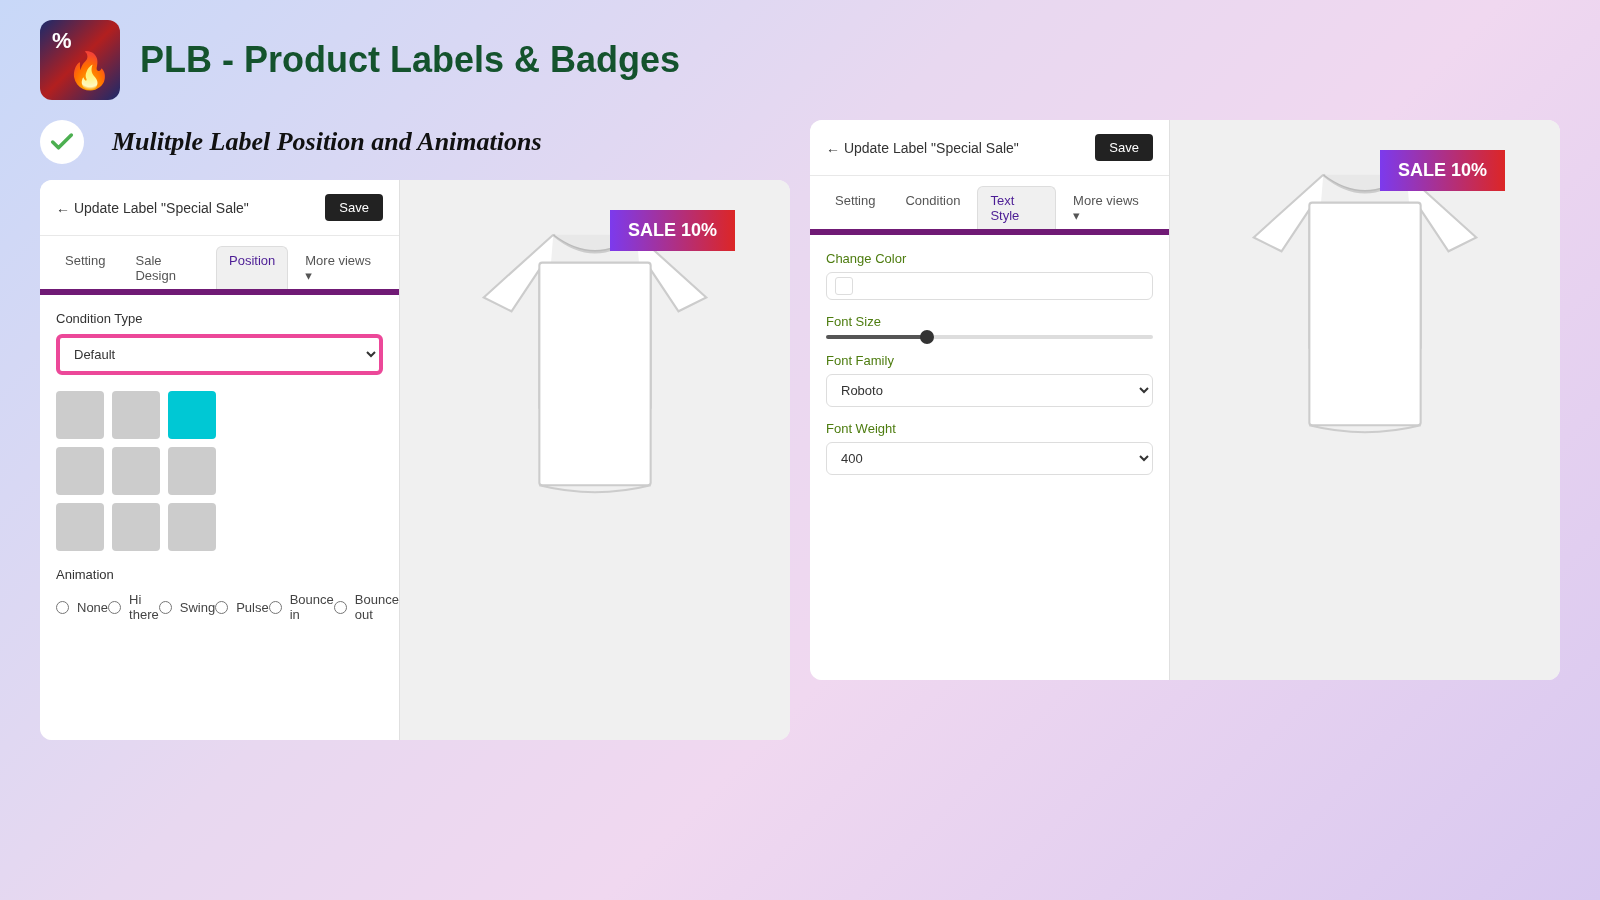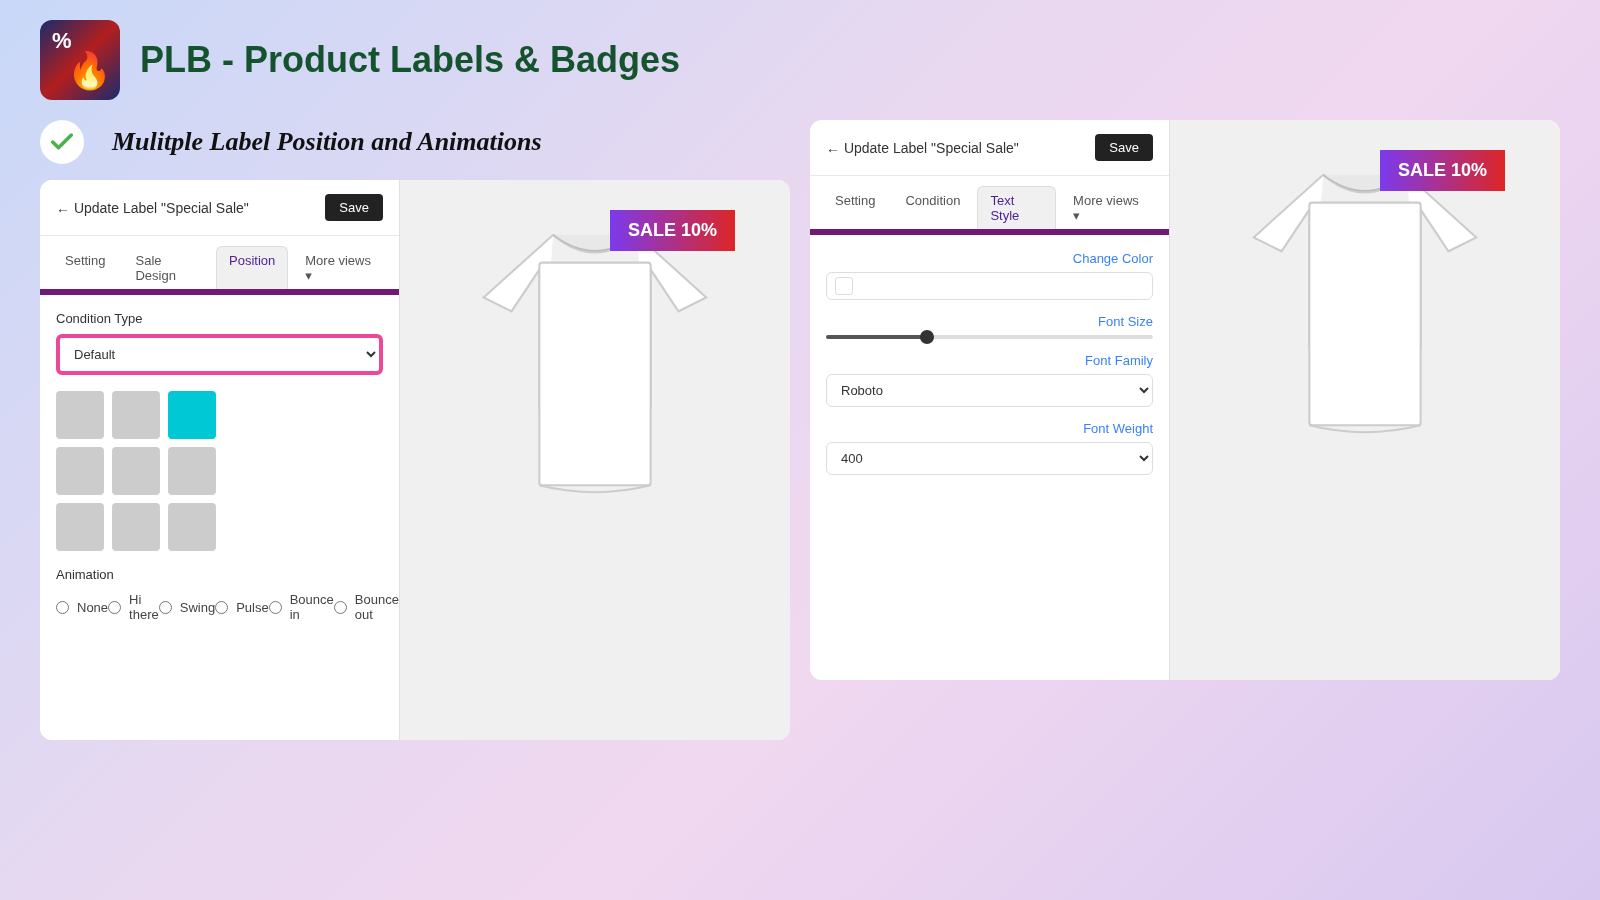--- a/index.html
+++ b/index.html
@@ -251,24 +251,23 @@
       font-size: 18px;
       font-weight: 700;
       padding: 10px 18px;
       border-radius: 0;
       white-space: nowrap;
     }
 
     
     .form-label {
       font-size: 13px;
-      color: #3b82f6;
+      color: #4d7c0f;
       margin-bottom: 6px;
       font-weight: 400;
-      text-align: right;
     }
     .color-input-row {
       display: flex;
       align-items: center;
       border: 1px solid #ddd;
       border-radius: 6px;
       padding: 4px 8px;
       margin-bottom: 14px;
       background: white;
     }

